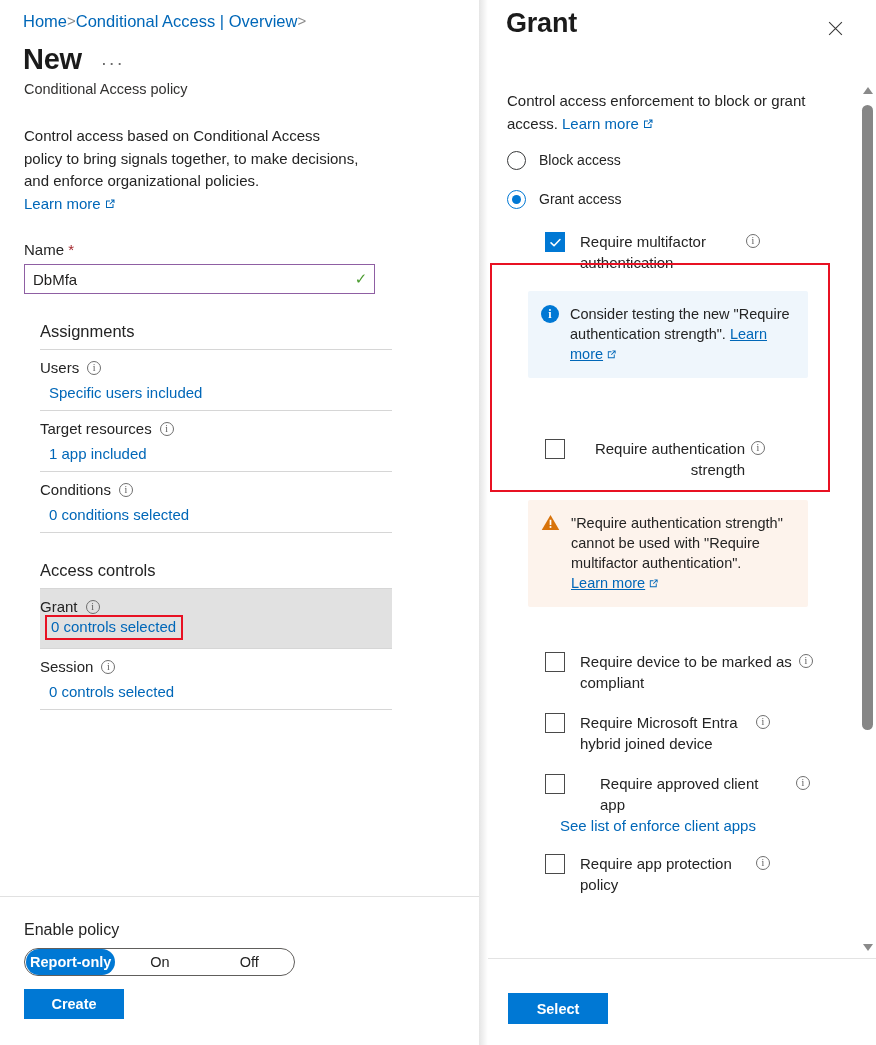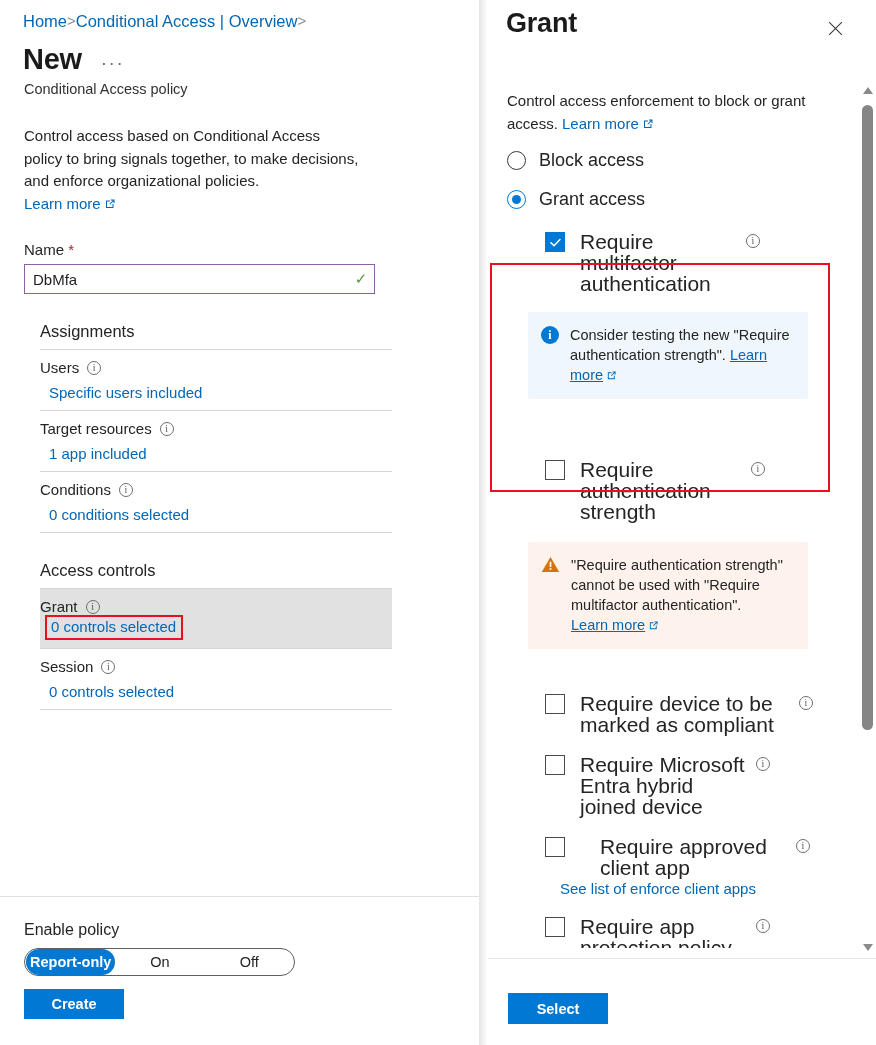--- a/index.html
+++ b/index.html
@@ -123,31 +123,31 @@
     padding: 26px 0 0 19px; width: 320px; font-size:15px; line-height:22.5px; color:#242424;
   }
 
   .radio-row { display:flex; align-items:flex-start; gap:13px; padding: 15px 0 0 19px; }
   .radio {
     width:19px; height:19px; border-radius:50%; border:1.5px solid #38393a; background:#fff;
     flex:none; display:flex; align-items:center; justify-content:center; cursor:pointer; margin-top:1px;
   }
   .radio.sel { border-color:#0078d4; border-width:1.5px; }
   .radio.sel::after { content:""; width:9px; height:9px; border-radius:50%; background:#0078d4; }
-  .radio-label { font-size:18px; color:#242424; line-height:21px; }
+  .radio-label { font-size:14px; color:#242424; line-height:21px; }
 
   .cb-row { display:flex; align-items:flex-start; padding: 0 0 0 0; }
   .cb {
     width:20px; height:20px; border:1.5px solid #4a4a4a; background:#fff; flex:none;
     cursor:pointer; margin-top:1px;
   }
   .cb.checked {
     background:#0078d4; border-color:#0078d4; display:flex; align-items:center; justify-content:center;
   }
-  .cb-text { font-size:21px; color:#242424; line-height:21px; flex:1; padding-left:15px; }
+  .cb-text { font-size:15px; color:#242424; line-height:21px; flex:1; padding-left:15px; }
   .cb-info { margin-left:6px; margin-top:3px; }
 
   .msgbox { border-radius:2px; padding:13px 14px 14px 13px; display:flex; gap:11px; }
   .msgbox.info { background:#eff6fc; }
   .msgbox.warn { background:#fdf3ec; }
   .msg-text { font-size:14.5px; line-height:20px; color:#242424; }
   .u-link { color:#0067b8; text-decoration:underline; cursor:pointer; }
   .icon-info-filled {
     width:18px; height:18px; border-radius:50%; background:#0078d4; color:#fff; flex:none;
     display:flex; align-items:center; justify-content:center; font-size:12px; font-weight:700;
@@ -339,21 +339,21 @@
           <span>Consider testing the new "Require authentication strength".</span>
           <span class="u-link">Learn more</span><span class="ext-ico"><svg viewBox="0 0 12 12" width="11" height="11">
                 <path d="M2 2.5h4v1H3v5.5h5.5V6h1v4H2V2.5z" fill="#0067b8"></path>
                 <path d="M7 1.5h3.5V5h-1V3.2L6.1 6.6l-.7-.7L8.8 2.5H7v-1z" fill="#0067b8"></path>
               </svg></span>
         </div>
       </div>
 
       <div class="cb-row" style="padding:60px 20px 0 57px;">
         <div class="cb"></div>
-        <div class="cb-text" style="max-width:180px;">Require authentication strength</div>
+        <div class="cb-text" style="max-width:180px;text-align:right;">Require authentication strength</div>
         <span class="info-ico cb-info">i</span>
       </div>
 
       <div class="msgbox warn" style="margin:20px 68px 0 40px;">
         <div class="icon-warn">
           <svg viewBox="0 0 18 16" width="19" height="17">
               <path d="M9 1 L17.3 15.2 H0.7 Z" fill="#d8730b"></path>
               <rect x="8.2" y="5.4" width="1.6" height="5" fill="#fff"></rect>
               <rect x="8.2" y="11.4" width="1.6" height="1.7" fill="#fff"></rect>
             </svg>

